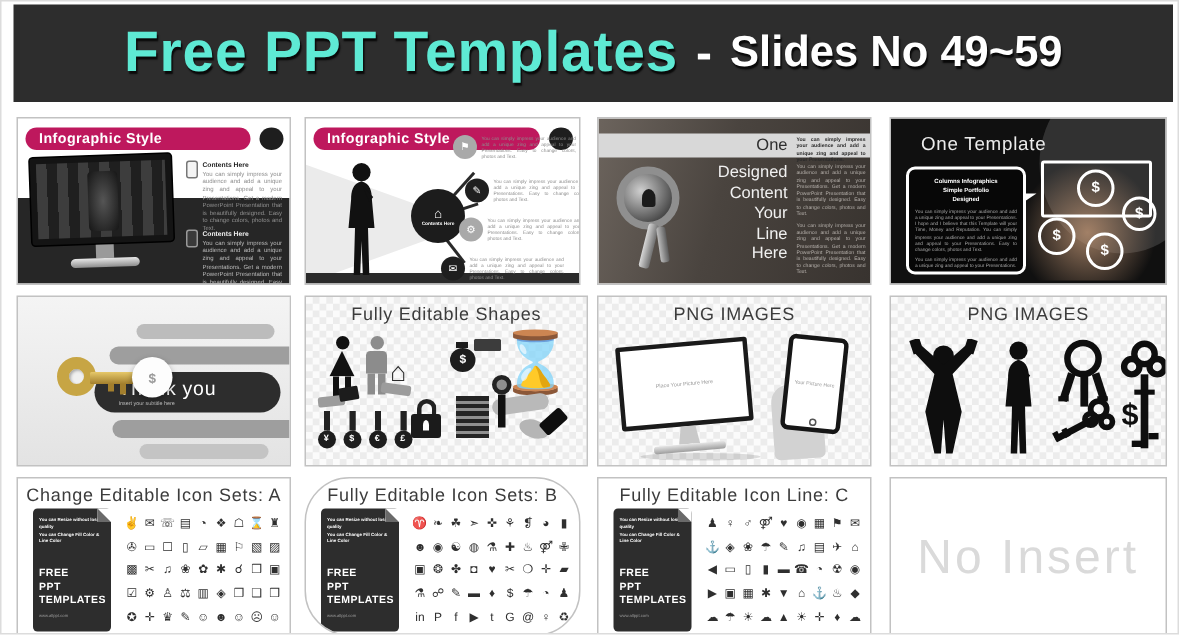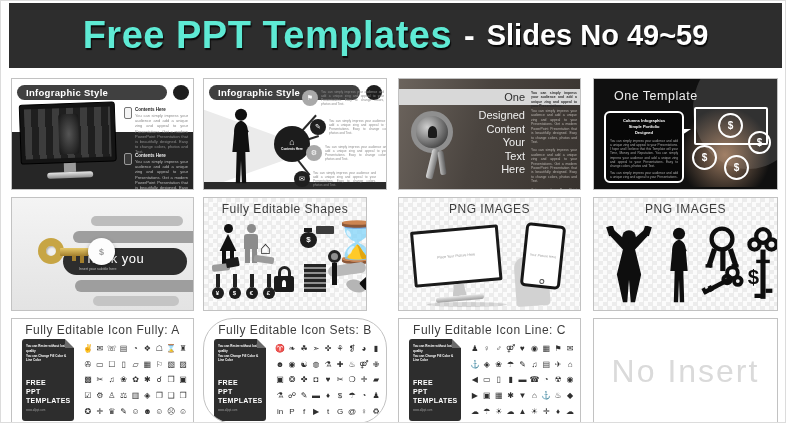--- a/index.html
+++ b/index.html
@@ -14,35 +14,35 @@
   #hdr .d{font-size:32px;font-weight:bold;color:#fff;}
   #hdr .s{font-size:29px;font-weight:bold;color:#fff;text-shadow:1px 2px 1px #0a0a0a;}
 
   
   .thumb{position:absolute;background:#fff;border:1px solid #c2c2c2;overflow:hidden;}
   #t1{left:10px;top:77px;width:183px;height:112px;}
   #t2{left:202px;top:77px;width:184px;height:112px;}
   #t3{left:397px;top:77px;width:183px;height:112px;}
   #t4{left:592px;top:77px;width:185px;height:112px;}
   #t5{left:10px;top:196px;width:183px;height:114px;}
-  #t6{left:202px;top:196px;width:164px;height:114px;}
+  #t6{left:202px;top:196px;width:189px;height:114px;}
   #t7{left:397px;top:196px;width:183px;height:114px;}
   #t8{left:592px;top:196px;width:185px;height:114px;}
   #t9{left:10px;top:317px;width:183px;height:106px;}
   #t10{left:202px;top:317px;width:184px;height:106px;border-radius:30px;}
   #t11{left:397px;top:317px;width:183px;height:106px;}
   #t12{left:592px;top:317px;width:185px;height:106px;}
 
   .checker{background-image:conic-gradient(#ececec 25%,#fbfbfb 0 50%,#ececec 0 75%,#fbfbfb 0);
            background-size:9px 9px;}
   .title-sm{position:absolute;top:4px;left:0;right:0;text-align:center;
             font-size:12px;color:#3c3c3c;letter-spacing:.5px;}
 
   
-  .banner{position:absolute;left:5px;top:6px;right:26px;height:15px;background:#404040;
+  .banner{position:absolute;left:5px;top:6px;right:26px;height:15px;background:#be185d;
           border-radius:8px;color:#fff;font-size:9.5px;font-weight:bold;line-height:15px;
           padding-left:9px;letter-spacing:.3px;}
   .banner-dot{position:absolute;top:6px;right:4px;width:16px;height:15px;background:#1e1e1e;border-radius:50%;}
 
   .t3{font-size:4px;line-height:1.3;color:#8d8d8d;text-align:justify;}
 
   
   .blk{position:absolute;left:112px;width:64px;display:flex;gap:3px;}
   #t1 .blk:nth-child(1){top:28px;}
   #t1 .blk:nth-child(2){top:74px;}
@@ -188,21 +188,21 @@
   <div style="position:absolute;left:30px;top:70px;width:7px;height:30px;background:linear-gradient(90deg,#d8d8d8,#6f6f6f);transform:rotate(14deg);border-radius:2px;"></div>
   <div style="position:absolute;left:40px;top:72px;width:6px;height:24px;background:linear-gradient(90deg,#bdbdbd,#5c5c5c);transform:rotate(-8deg);border-radius:2px;"></div>
 
   <div style="position:absolute;left:0;right:0;top:10px;height:16px;background:#d8d8d8;"></div>
   <div style="position:absolute;left:58px;top:12px;width:68px;text-align:right;font-size:11px;color:#2e2e2e;">One</div>
   <div style="position:absolute;left:132px;top:12px;width:46px;font-size:3.4px;font-weight:bold;color:#2a2a2a;line-height:1.3;text-align:justify;">You can simply impress your audience and add a unique zing and appeal to your Presentations.</div>
   <div style="position:absolute;left:58px;top:30px;width:68px;text-align:right;">
       <div class="s3word">Designed</div>
       <div class="s3word">Content</div>
       <div class="s3word">Your</div>
-      <div class="s3word">Text</div>
+      <div class="s3word">Line</div>
       <div class="s3word">Here</div>
     </div>
   <div style="position:absolute;left:132px;top:30px;width:46px;">
       <p class="t3" style="color:#b5b0ab;margin-bottom:4px;font-size:3.4px;">You can simply impress your audience and add a unique zing and appeal to your Presentations. Get a modern PowerPoint Presentation that is beautifully designed. Easy to change colors, photos and Text.</p>
       <p class="t3" style="color:#b5b0ab;margin-bottom:4px;font-size:3.4px;">You can simply impress your audience and add a unique zing and appeal to your Presentations. Get a modern PowerPoint Presentation that is beautifully designed. Easy to change colors, photos and Text.</p>
       <p class="t3" style="color:#b5b0ab;margin-bottom:4px;font-size:3.4px;">Get a modern PowerPoint Presentation that is beautifully designed. Easy to change colors, photos and Text.</p>
     </div>
 </div>
 
 <div class="thumb" id="t4">
@@ -373,21 +373,21 @@
     </g>
     <rect x="17" y="28" width="6" height="58" fill="#0e0e0e"></rect>
     <rect x="12" y="40" width="16" height="4" fill="#0e0e0e"></rect>
     <text x="2" y="68" font-size="24" font-weight="bold" fill="#0e0e0e">$</text>
     <rect x="10" y="80" width="8" height="5" fill="#0e0e0e"></rect>
       <rect x="23" y="74" width="8" height="5" fill="#0e0e0e"></rect>
   </svg>
 </div>
 
 <div class="thumb" id="t9">
-  <div class="title-sm">Fully Editable Icon Fully: A</div>
+  <div class="title-sm">Change Editable Icon Sets: A</div>
   <div class="icard">
     <div class="fold"></div>
     <div class="cl">
         <p>You can Resize without losing quality</p>
         <p>You can Change Fill Color &amp;</p>
         <p>Line Color</p>
       </div>
     <div class="cb" style="margin-top:16px;">
         <p>FREE</p>
         <p>PPT</p>

